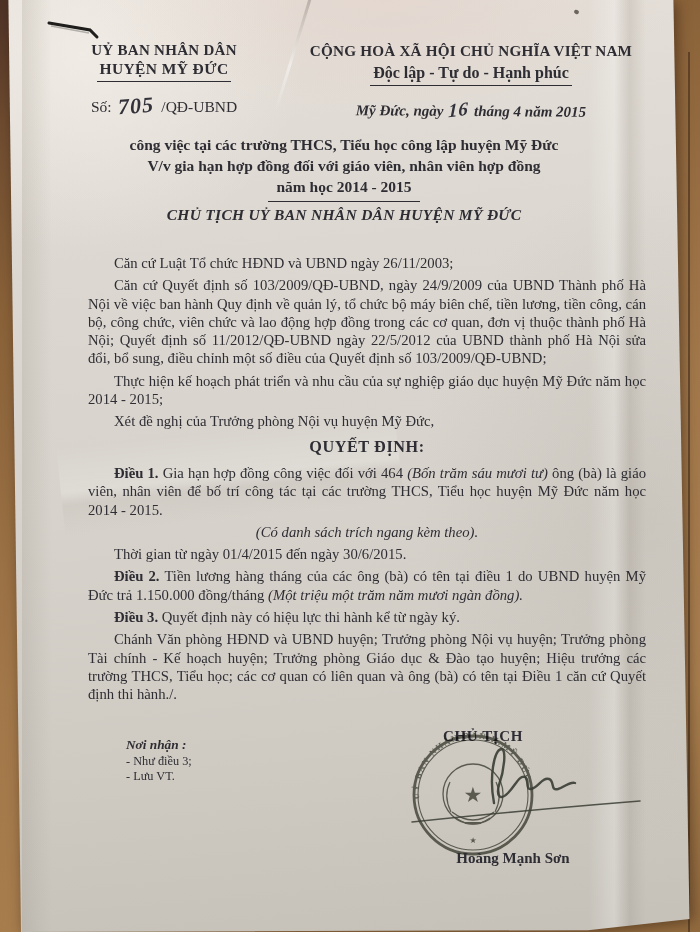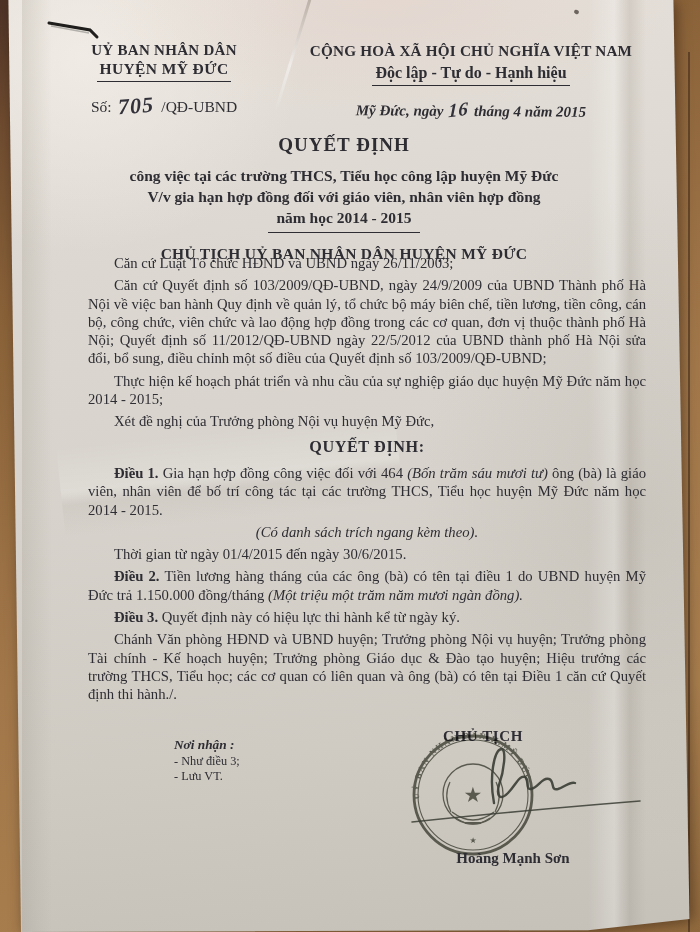--- a/index.html
+++ b/index.html
@@ -48,33 +48,33 @@
   .date-line{margin-top:13px;font-size:15px;font-style:italic;font-weight:bold;transform:rotate(.4deg);}
   .handwritten{display:inline-block;font-size:22px;font-weight:bold;font-style:italic;
     letter-spacing:1px;transform:rotate(-4deg) translateY(1px);color:#33323b;padding:0 3px;}
   .hw-day{font-size:19px;transform:rotate(-7deg) skewX(-8deg);padding:0 1px;}
 
   
   .title-block{position:absolute;top:134px;left:40px;right:52px;text-align:center;}
   .title-main{font-size:19px;font-weight:bold;letter-spacing:1px;margin-bottom:9px;}
   .subject{font-size:15.5px;font-weight:bold;line-height:21px;}
   .subject-u{display:inline-block;border-bottom:1.5px solid #2e2d33;padding:0 8px 4px;text-align:right;}
-  .authority{margin-top:12px;font-size:15.5px;font-weight:bold;letter-spacing:.3px;}
+  .authority{margin-top:4px;font-size:15.5px;font-weight:bold;letter-spacing:.3px;font-style:italic;}
 
   
   .doc-body{position:absolute;top:254px;left:84px;width:566px;
     font-size:14.7px;line-height:18.3px;text-align:justify;}
   .doc-body p{margin:0 4px 4px;text-indent:26px;}
   .decision-heading{text-align:center;text-indent:0 !important;font-weight:bold;
     font-size:16.2px;letter-spacing:.6px;margin:7px 0 8px !important;}
   .center-italic{text-align:center;text-indent:0 !important;font-style:italic;}
   .lbl{font-weight:bold;}
 
   
-  .footer-left{position:absolute;top:737px;left:126px;font-size:12.3px;line-height:15px;margin-left:48px;}
+  .footer-left{position:absolute;top:737px;left:126px;font-size:12.3px;line-height:15px;}
   .nn-label{font-weight:bold;font-style:italic;font-size:13.3px;margin-bottom:2px;}
   .chu-tich{position:absolute;top:728px;left:443px;width:150px;text-align:left;
     font-weight:bold;font-size:15px;letter-spacing:.6px;}
   .signer-name{position:absolute;top:850px;left:408px;width:210px;text-align:center;
     font-weight:bold;font-size:15px;}
   .stamp{position:absolute;left:406px;top:732px;width:134px;height:128px;
     opacity:.8;mix-blend-mode:multiply;filter:blur(.3px);}
   .sig{position:absolute;left:398px;top:735px;width:255px;height:110px;}
 </style>
 </head>
@@ -101,31 +101,30 @@
         <div class="org1">UỶ BAN NHÂN DÂN</div>
         <div><span class="org2">HUYỆN MỸ ĐỨC</span></div>
         <div class="so-line">
           <span>Số:</span>
           <span class="handwritten">705</span>
           <span>/QĐ-UBND</span>
         </div>
       </div>
       <div class="hdr-right">
         <div class="nat1">CỘNG HOÀ XÃ HỘI CHỦ NGHĨA VIỆT NAM</div>
-        <div><span class="nat2">Độc lập - Tự do - Hạnh hiệu</span></div>
+        <div><span class="nat2">Độc lập - Tự do - Hạnh phúc</span></div>
         <div class="date-line">
           <span>Mỹ Đức, ngày</span>
           <span class="handwritten hw-day">16</span>
           <span>tháng 4 năm 2015</span>
         </div>
       </div>
     </div>
 
     <div class="title-block">
-      <div class="title-main">QUYẾT ĐỊNH</div>
       <div class="subject">công việc tại các trường THCS, Tiểu học công lập huyện Mỹ Đức</div>
       <div class="subject">V/v gia hạn hợp đồng đối với giáo viên, nhân viên hợp đồng</div>
       <div class="subject"><span class="subject-u">năm học 2014 - 2015</span></div>
       <div class="authority">CHỦ TỊCH UỶ BAN NHÂN DÂN HUYỆN MỸ ĐỨC</div>
     </div>
 
     <div class="doc-body">
       <p>Căn cứ Luật Tổ chức HĐND và UBND ngày 26/11/2003;</p>
       <p>Căn cứ Quyết định số 103/2009/QĐ-UBND, ngày 24/9/2009 của UBND Thành phố Hà Nội về việc ban hành Quy định về quản lý, tổ chức bộ máy biên chế, tiền lương, tiền công, cán bộ, công chức, viên chức và lao động hợp đồng trong các cơ quan, đơn vị thuộc thành phố Hà Nội; Quyết định số 11/2012/QĐ-UBND ngày 22/5/2012 của UBND thành phố Hà Nội sửa đổi, bổ sung, điều chỉnh một số điều của Quyết định số 103/2009/QĐ-UBND;</p>
       <p>Thực hiện kế hoạch phát triển và nhu cầu của sự nghiệp giáo dục huyện Mỹ Đức năm học 2014 - 2015;</p>

